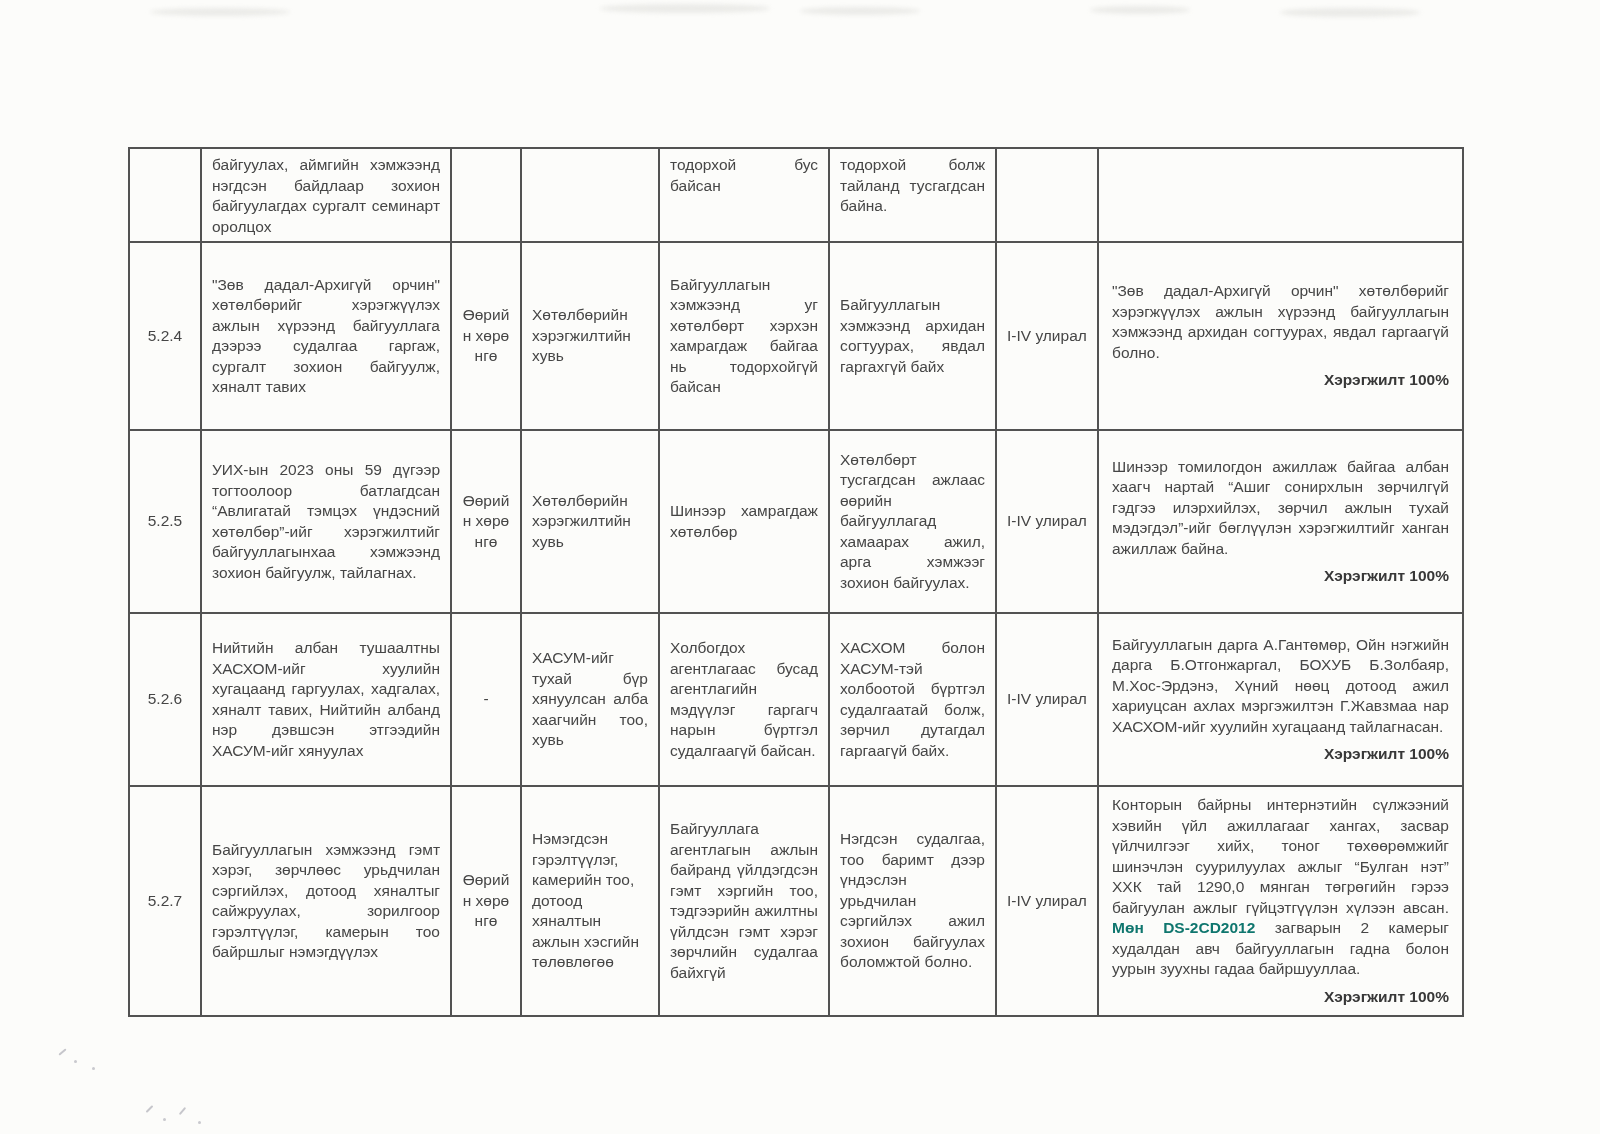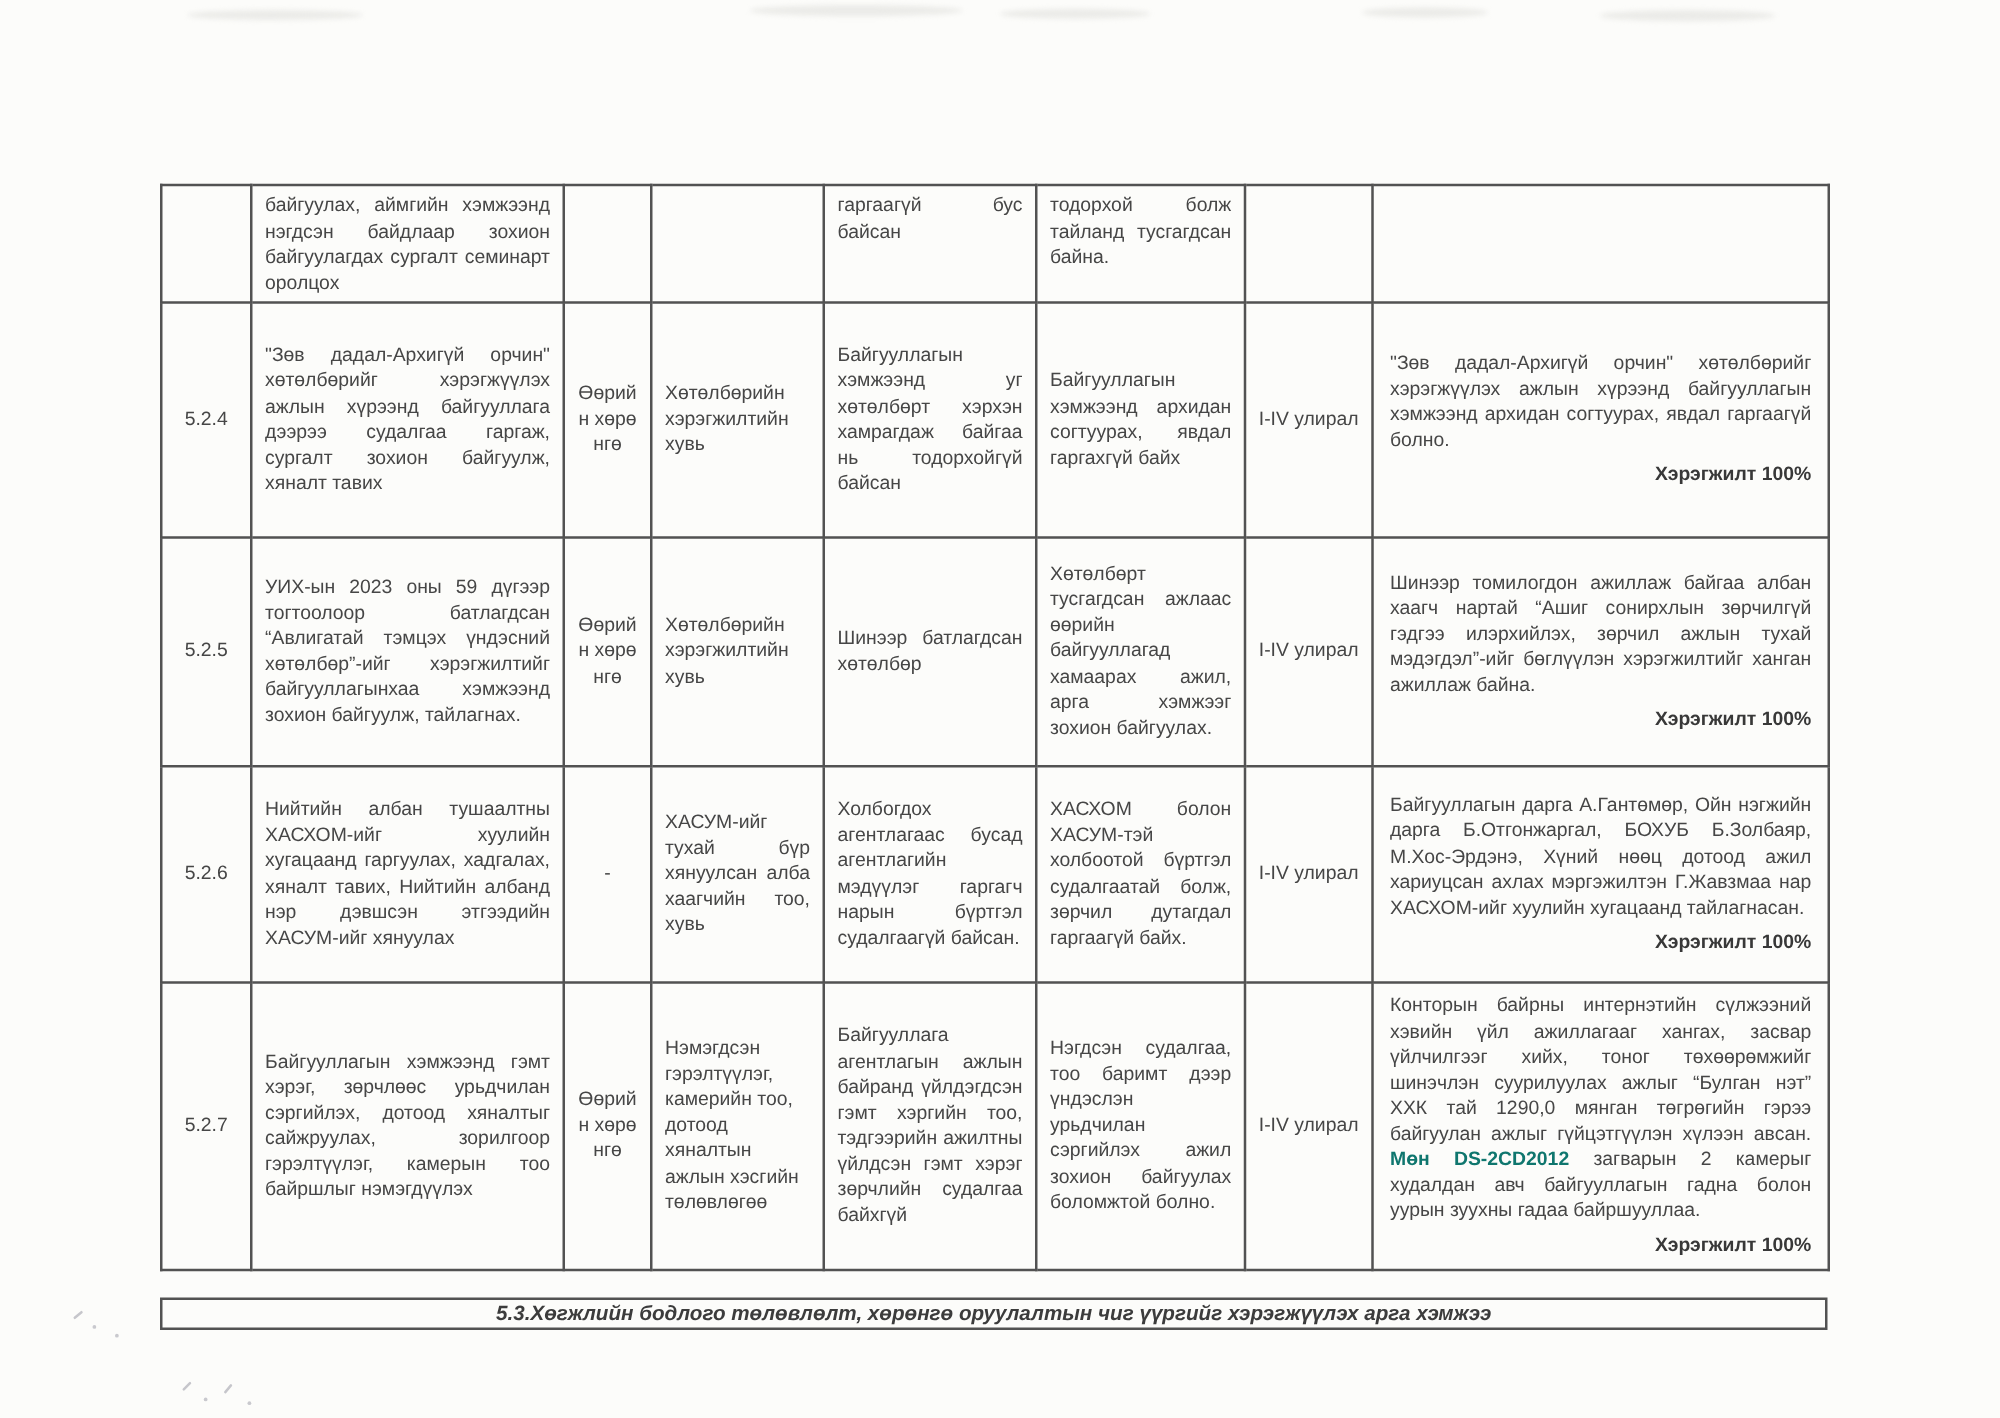--- a/index.html
+++ b/index.html
@@ -79,21 +79,21 @@
 
     <tbody>
         <tr class="carryover" style="height:76px;">
       <td class="c-num"></td>
       <td>
         <div class="just">байгуулах, аймгийн хэмжээнд нэгдсэн байдлаар зохион байгуулагдах сургалт семинарт оролцох</div>
       </td>
       <td class="c-fund"></td>
       <td></td>
       <td>
-        <div class="just">гаргаагүй бус байсан</div>
+        <div class="just">тодорхой бус байсан</div>
       </td>
       <td>
         <div class="just">тодорхой болж тайланд тусгагдсан байна.</div>
       </td>
       <td class="c-period"></td>
       <td class="c-result"></td>
     </tr>
 
     <tr style="height:188px;">
       <td class="c-num">5.2.4</td>
@@ -120,21 +120,21 @@
     <tr style="height:183px;">
       <td class="c-num">5.2.5</td>
       <td>
         <div class="just">УИХ-ын 2023 оны 59 дүгээр тогтоолоор батлагдсан “Авлигатай тэмцэх үндэсний хөтөлбөр”-ийг хэрэгжилтийг байгууллагынхаа хэмжээнд зохион байгуулж, тайлагнах.</div>
       </td>
       <td class="c-fund">Өөрийн хөрөнгө</td>
       <td>
         <div class="just">Хөтөлбөрийн хэрэгжилтийн хувь</div>
       </td>
       <td>
-        <div class="just">Шинээр батлагдсан хөтөлбөр</div>
+        <div class="just">Шинээр хамрагдаж хөтөлбөр</div>
       </td>
       <td>
         <div class="just">Хөтөлбөрт тусгагдсан ажлаас өөрийн байгууллагад хамаарах ажил, арга хэмжээг зохион байгуулах.</div>
       </td>
       <td class="c-period">I-IV улирал</td>
       <td class="c-result">
         <div class="just"><span>Шинээр томилогдон ажиллаж байгаа албан хаагч нартай “Ашиг сонирхлын зөрчилгүй гэдгээ илэрхийлэх, зөрчил ажлын тухай мэдэгдэл”-ийг бөглүүлэн хэрэгжилтийг ханган ажиллаж байна.</span><b></b><span></span></div>
         <div class="completion">Хэрэгжилт 100%</div>
       </td>
     </tr>
@@ -178,23 +178,20 @@
       </td>
       <td class="c-period">I-IV улирал</td>
       <td class="c-result">
         <div class="just"><span>Конторын байрны интернэтийн сүлжээний хэвийн үйл ажиллагааг хангах, засвар үйлчилгээг хийх, тоног төхөөрөмжийг шинэчлэн суурилуулах ажлыг “Булган нэт” ХХК тай 1290,0 мянган төгрөгийн гэрээ байгуулан ажлыг гүйцэтгүүлэн хүлээн авсан. </span><b>Мөн DS-2CD2012</b><span> загварын 2 камерыг худалдан авч байгууллагын гадна болон уурын зуухны гадаа байршууллаа.</span></div>
         <div class="completion">Хэрэгжилт 100%</div>
       </td>
     </tr>
   </tbody>
     </table>
 
-  <div class="section-bar">
-    <span>5.3.Хөгжлийн бодлого төлөвлөлт, хөрөнгө оруулалтын чиг үүргийг хэрэгжүүлэх арга хэмжээ</span>
-  </div>
 
   <div class="tick" style="left:58px;  top:1051px; transform:rotate(-40deg);"></div>
   <div class="dot" style="left:74px;  top:1060px;"></div>
   <div class="dot" style="left:92px;  top:1067px;"></div>
   <div class="tick" style="left:145px; top:1108px; transform:rotate(-45deg);"></div>
   <div class="dot" style="left:163px; top:1118px;"></div>
   <div class="tick" style="left:178px; top:1110px; transform:rotate(-50deg);"></div>
   <div class="dot" style="left:198px; top:1121px;"></div>
 
 </div>

